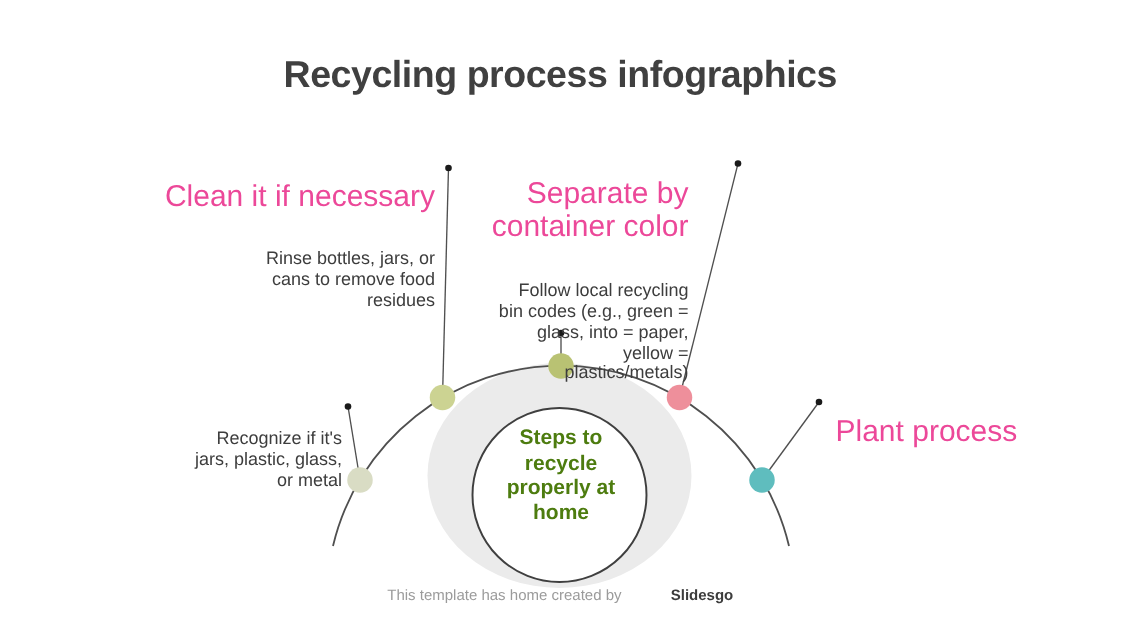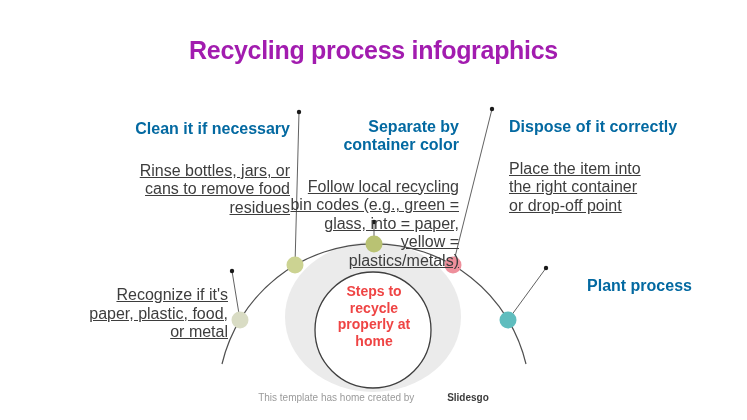--- a/index.html
+++ b/index.html
@@ -14,58 +14,57 @@
   }
   .title {
     position: absolute;
     top: 36px;
     left: 0;
     width: 747px;
     text-align: center;
     font-size: 25px;
     font-weight: 700;
     letter-spacing: -0.3px;
-    color: #a21caf;
+    color: #404040;
   }
   .diagram-svg {
     position: absolute;
     top: 0;
     left: 0;
   }
   .step-block {
     position: absolute;
     white-space: pre-line;
   }
   .step-heading {
-    font-size: 16px;
-    font-weight: 700;
-    color: #0369a1;
+    font-size: 20px;
+    font-weight: 400;
+    color: #ec4899;
     line-height: 1.12;
   }
   .step-body {
     margin-top: 6px;
-    font-size: 16px;
+    font-size: 12px;
     color: #3d3d3d;
     line-height: 1.16;
-    text-decoration: underline;
   }
   .block-identify { top: 262px; left: 30px;  width: 198px; text-align: right; }
   .block-clean    { top: 102px; left: 90px;  width: 200px; text-align: right; }
   .block-separate { top: 100px; left: 289px; width: 170px; text-align: right; }
   .block-dispose  { top: 100px; left: 509px; width: 190px; text-align: left; }
-  .block-plant    { top: 259px; left: 557px; width: 165px; text-align: center; }
+  .block-plant    { top: 259px; left: 557px; width: 165px; text-align: left; }
   .center-label {
     position: absolute;
     top: 283px;
     left: 314px;
     width: 120px;
     text-align: center;
     font-size: 14px;
     font-weight: 700;
-    color: #ef4444;
+    color: #4d7c0f;
     line-height: 1.18;
     white-space: pre-line;
   }
   .footer {
     position: absolute;
     top: 392px;
     left: 0;
     width: 747px;
     text-align: center;
     font-size: 10px;
@@ -102,47 +101,41 @@
 
     <circle cx="240" cy="320" r="8.5" fill="#d9dcc4"></circle>
     <circle cx="295" cy="265" r="8.5" fill="#ccd392"></circle>
     <circle cx="374" cy="244" r="8.5" fill="#b9c273"></circle>
     <circle cx="453" cy="265" r="8.5" fill="#ee8f9b"></circle>
     <circle cx="508" cy="320" r="8.5" fill="#5fbdbe"></circle>
   </svg>
 
   <div class="step-block block-identify">
     <div class="step-body">Recognize if it's
-paper, plastic, food,
+jars, plastic, glass,
 or metal</div>
   </div>
 
   <div class="step-block block-clean">
     <div class="step-heading">Clean it if necessary</div>
     <div class="step-body">Rinse bottles, jars, or
 cans to remove food
 residues</div>
   </div>
 
   <div class="step-block block-separate">
     <div class="step-heading">Separate by
 container color</div>
     <div class="step-body">Follow local recycling
 bin codes (e.g., green =
 glass, into = paper,
 yellow =
 plastics/metals)</div>
   </div>
 
-  <div class="step-block block-dispose">
-    <div class="step-heading">Dispose of it correctly</div>
-    <div class="step-body">Place the item into
-the right container
-or drop-off point</div>
-  </div>
 
   <div class="step-block block-plant">
     <div class="step-heading">Plant process</div>
   </div>
 
   <div class="center-label">Steps to
 recycle
 properly at
 home</div>
 

